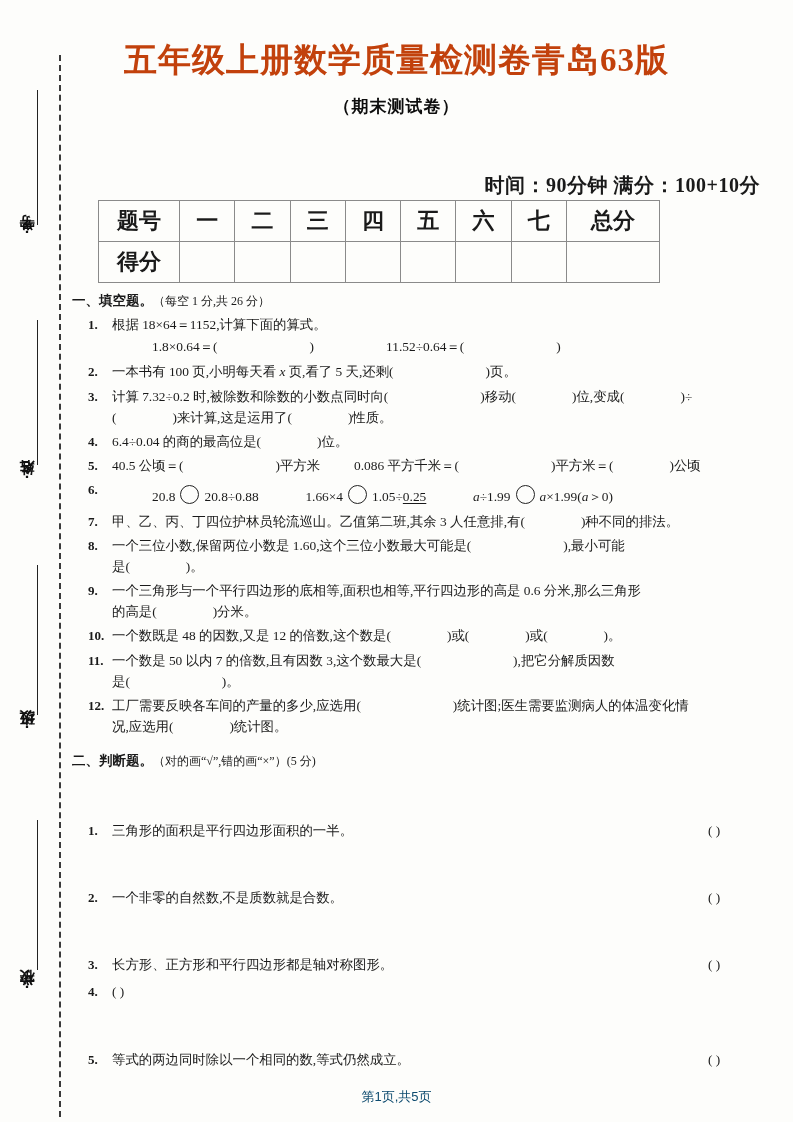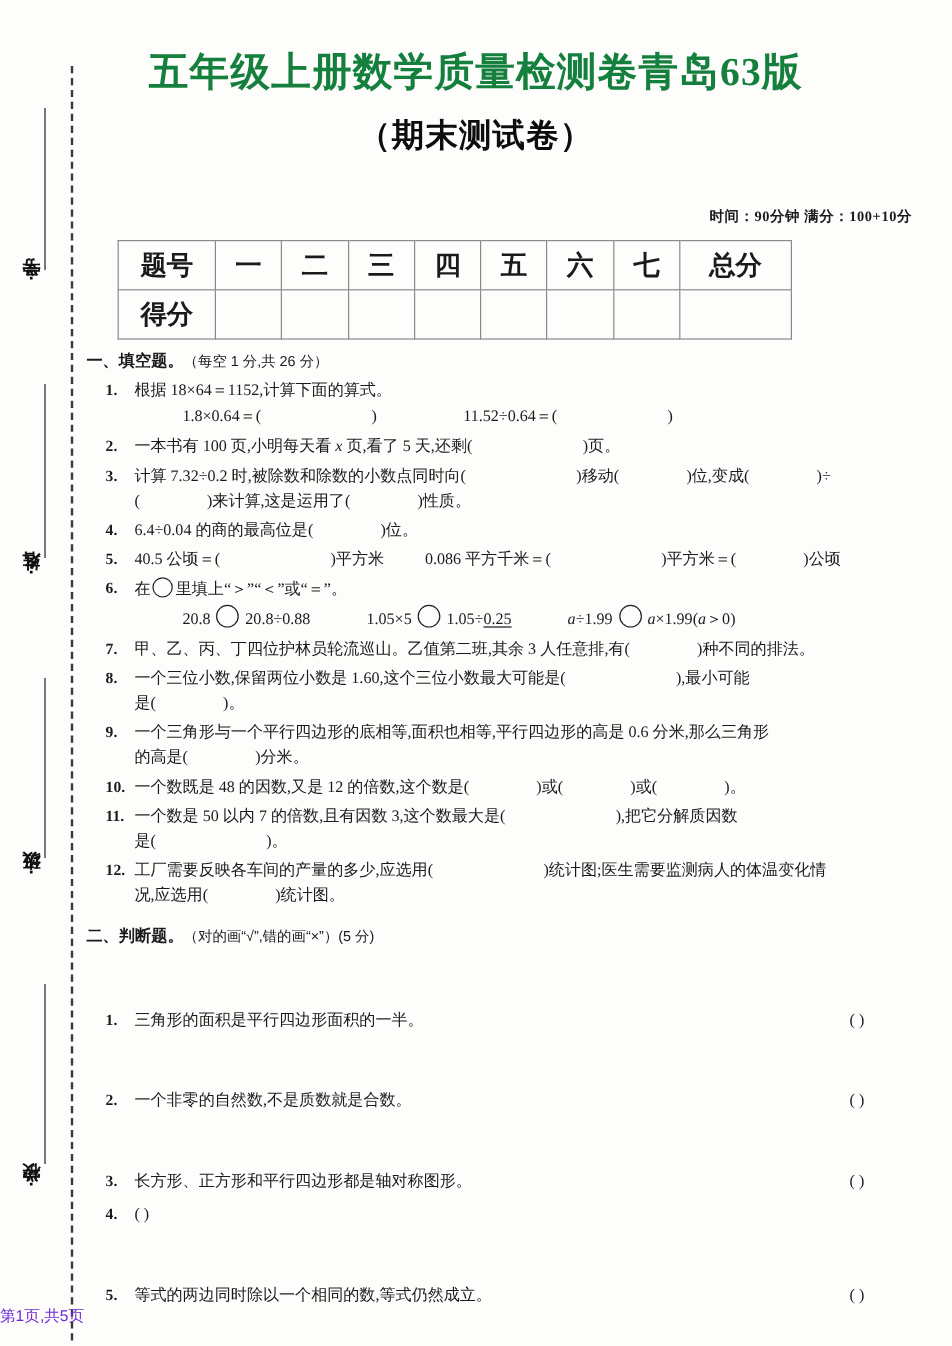--- a/index.html
+++ b/index.html
@@ -35,33 +35,33 @@
   }
 
   
   .title{
     position:absolute;left:0;right:0;top:38px;
     text-align:center;
     font-family:"Liberation Serif","DejaVu Serif",serif;
     font-weight:700;
     font-size:33px;
     letter-spacing:1px;
-    color:#15803d;
+    color:#c2410c;
   }
   .subtitle{
     position:absolute;left:0;right:0;top:95px;
     text-align:center;
     font-weight:700;
-    font-size:27px;
+    font-size:17px;
     letter-spacing:1px;
     color:#0d0d0d;
   }
   .exam-meta{
     position:absolute;right:33px;top:172px;
-    font-size:12px;
+    font-size:20px;
     font-weight:700;
     letter-spacing:.5px;
   }
 
   
   .score-table{
     position:absolute;left:98px;top:200px;
     width:562px;
     border-collapse:collapse;
     table-layout:fixed;
@@ -85,21 +85,21 @@
     font-size:13.4px;
     line-height:1.35;
   }
   .sec-head{
     font-family:"Liberation Sans","DejaVu Sans",sans-serif;
     font-weight:700;
     font-size:13.5px;
     margin:0 0 6px 0;
     letter-spacing:0;
   }
-  .sec-head .pts{font-weight:400;font-size:12px;}
+  .sec-head .pts{font-weight:400;font-size:12px;font-family:Liberation Serif, serif;}
 
   .q{
     display:flex;
     margin:0 0 3px 0;
     padding-left:16px;
   }
   .q .num{
     width:24px;flex:0 0 24px;
     font-weight:700;
     font-size:13px;
@@ -146,23 +146,24 @@
   .jrow .body{flex:1;margin-top:40px;}
   .jrow .mark{
     flex:0 0 64px;
     text-align:left;
     font-size:13.4px;
     letter-spacing:0;
   }
 
   .footer{
     position:absolute;left:0;right:0;top:1088px;
+    text-align:center;
     font-size:13px;
     font-family:"Liberation Sans","DejaVu Sans",sans-serif;
-    color:#6d28d9;
+    color:#0c4a6e;
   }
   .spacer-6{height:6px;}
   .spacer-10{height:10px;}
 </style>
 </head>
 <body>
 
 <div class="page">
 
   <div class="margin-strip">
@@ -263,27 +264,24 @@
       <div class="body">
         <div class="line">
           <span>40.5 公顷＝(</span><span class="gap-lg"></span><span>)平方米</span><span style="display:inline-block;width:34px;"></span><span>0.086 平方千米＝(</span><span class="gap-lg"></span><span>)平方米＝(</span><span class="gap-md"></span><span>)公顷</span>
         </div>
       </div>
     </div>
 
     <div class="q">
       <div class="num">6.</div>
       <div class="body">
-        <div class="line">
-          <span>在</span><span class="circ-sm"></span><span>里填上“＞”“＜”或“＝”。</span>
-        </div>
         <div class="sub">
           <span>20.8</span><span class="circ"></span><span>20.8÷0.88</span>
           <span style="display:inline-block;width:40px;"></span>
-          <span>1.05×5</span><span class="circ"></span><span>1.05÷</span><span class="u">0.25</span>
+          <span>1.66×4</span><span class="circ"></span><span>1.05÷</span><span class="u">0.25</span>
           <span style="display:inline-block;width:40px;"></span>
           <span class="it">a</span><span>÷1.99</span><span class="circ"></span><span class="it">a</span><span>×1.99(</span><span class="it">a</span><span>＞0)</span>
         </div>
       </div>
     </div>
 
     <div class="q">
       <div class="num">7.</div>
       <div class="body">
         <div class="line">

